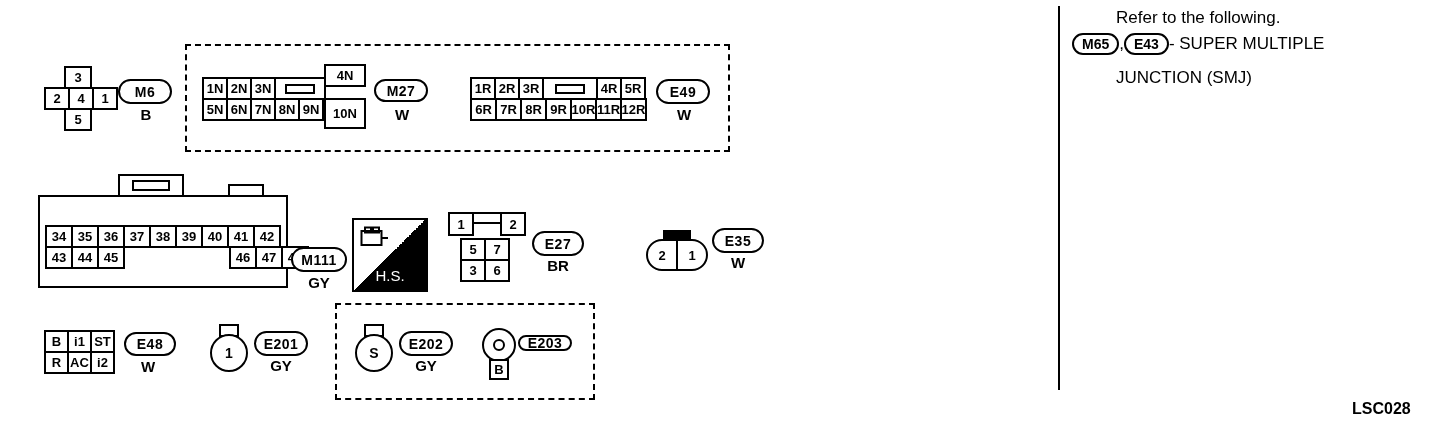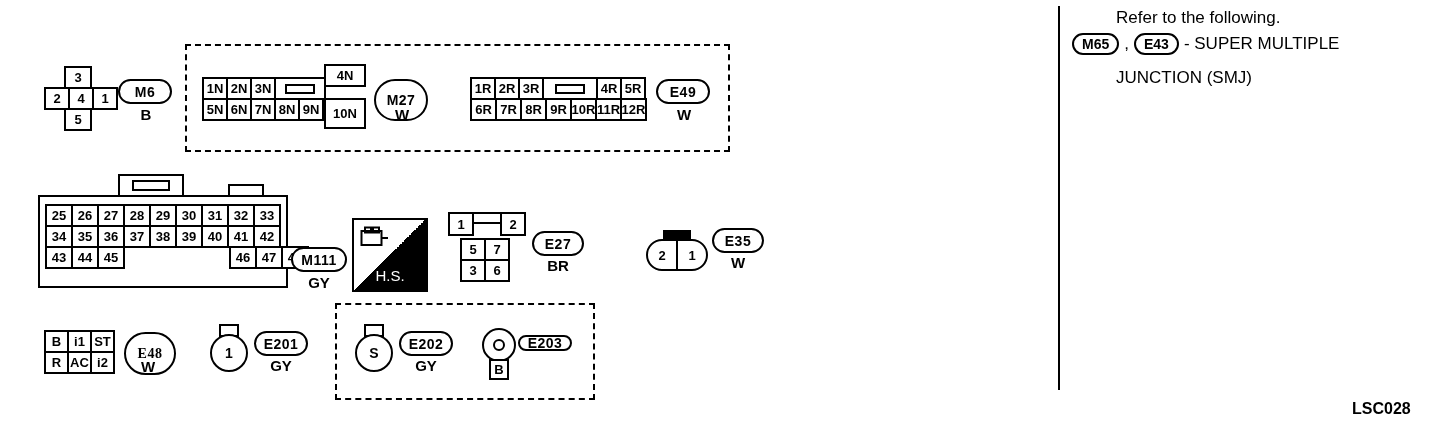--- a/index.html
+++ b/index.html
@@ -22,21 +22,21 @@
   .blackfill { position: absolute; background: #000; }
   .circle { position: absolute; border: 2px solid #000; border-radius: 50%; background: #fff; display: flex; align-items: center; justify-content: center; font-size: 14px; font-weight: bold; }
   .hs-box { position: absolute; left: 352px; top: 218px; width: 76px; height: 74px; border: 2px solid #000; background: linear-gradient(135deg, #fff 50%, #000 50%); }
   .hs-label { position: absolute; left: 0; right: 0; bottom: 6px; text-align: center; color: #fff; font-size: 15px; font-weight: normal; }
   .hs-icon { position: absolute; left: 6px; top: 6px; }
   .stadium { position: absolute; border: 2px solid #000; border-radius: 999px; background: #fff; display: flex; }
   .stadium span.pin { flex: 1; display: flex; align-items: center; justify-content: center; font-size: 13px; font-weight: bold; }
   .stadium .div { width: 2px; background: #000; }
   .ring-inner { width: 12px; height: 12px; border: 2px solid #000; border-radius: 50%; background: #fff; }
   .notetext { position: absolute; font-size: 17px; color: #000; margin-left: 44px; }
-  .noteline2 { position: absolute; display: flex; align-items: center; gap: 5px; font-size: 17px; }
+  .noteline2 { position: absolute; display: flex; align-items: center; font-size: 17px; }
   .inline-oval { display: inline-flex; border: 2px solid #000; border-radius: 999px; padding: 0 8px; height: 22px; align-items: center; justify-content: center; font-size: 14px; font-weight: bold; }
   .figcode { position: absolute; font-size: 16px; font-weight: bold; }
 </style>
 </head>
 <body>
 
 <div class="canvas">
 
   <div class="dashedbox" style="left:185px;top:44px;width:545px;height:108px;"></div>
 
@@ -60,21 +60,21 @@
   </div>
   <div class="cellabs" style="left:324px;top:64px;width:42px;height:23px;">4N</div>
   <div class="cellabs" style="left:324px;top:98px;width:42px;height:31px;">10N</div>
   <div class="row" style="left:202px;top:98px;">
     <span class="c">5N</span>
     <span class="c">6N</span>
     <span class="c">7N</span>
     <span class="c">8N</span>
     <span class="c">9N</span>
   </div>
-  <div class="oval" style="left:374px;top:79px;width:54px;height:42px;">M27</div>
+  <div class="oval" style="left:374px;top:79px;width:54px;height:23px;">M27</div>
   <div class="clabel" style="left:392px;top:106px;width:20px;">W</div>
 
   <div class="row" style="left:470px;top:77px;">
     <span class="c">1R</span>
     <span class="c">2R</span>
     <span class="c">3R</span>
     <span class="c slot56">
         <span class="slot-inner"></span>
       </span>
     <span class="c">4R</span>
@@ -89,31 +89,20 @@
     <span class="c w27">11R</span>
     <span class="c w27">12R</span>
   </div>
   <div class="oval" style="left:656px;top:79px;width:54px;height:25px;">E49</div>
   <div class="clabel" style="left:674px;top:106px;width:20px;">W</div>
 
   <div class="outline" style="left:38px;top:195px;width:250px;height:93px;"></div>
   <div class="outline" style="left:118px;top:174px;width:66px;height:23px;"></div>
   <div class="outline" style="left:132px;top:180px;width:38px;height:11px;"></div>
   <div class="outline" style="left:228px;top:184px;width:36px;height:13px;"></div>
-  <div class="row" style="left:45px;top:204px;">
-    <span class="c w28">25</span>
-    <span class="c w28">26</span>
-    <span class="c w28">27</span>
-    <span class="c w28">28</span>
-    <span class="c w28">29</span>
-    <span class="c w28">30</span>
-    <span class="c w28">31</span>
-    <span class="c w28">32</span>
-    <span class="c w28">33</span>
-  </div>
   <div class="row" style="left:45px;top:225px;">
     <span class="c w28">34</span>
     <span class="c w28">35</span>
     <span class="c w28">36</span>
     <span class="c w28">37</span>
     <span class="c w28">38</span>
     <span class="c w28">39</span>
     <span class="c w28">40</span>
     <span class="c w28">41</span>
     <span class="c w28">42</span>
@@ -169,21 +158,21 @@
   <div class="row" style="left:44px;top:330px;">
     <span class="c w25">B</span>
     <span class="c w25">i1</span>
     <span class="c w25">ST</span>
   </div>
   <div class="row" style="left:44px;top:351px;">
     <span class="c w25">R</span>
     <span class="c w25">AC</span>
     <span class="c w25">i2</span>
   </div>
-  <div class="oval" style="left:124px;top:332px;width:52px;height:43px;font-family:Liberation Serif, serif;">E48</div>
+  <div class="oval" style="left:124px;top:332px;width:52px;height:24px;">E48</div>
   <div class="clabel" style="left:138px;top:358px;width:20px;">W</div>
 
   <div class="outline" style="left:219px;top:324px;width:20px;height:13px;"></div>
   <div class="circle" style="left:210px;top:334px;width:38px;height:38px;">1</div>
   <div class="oval" style="left:254px;top:331px;width:54px;height:25px;">E201</div>
   <div class="clabel" style="left:266px;top:357px;width:30px;">GY</div>
 
   <div class="dashedbox" style="left:335px;top:303px;width:260px;height:97px;"></div>
 
   <div class="outline" style="left:364px;top:324px;width:20px;height:13px;"></div>

